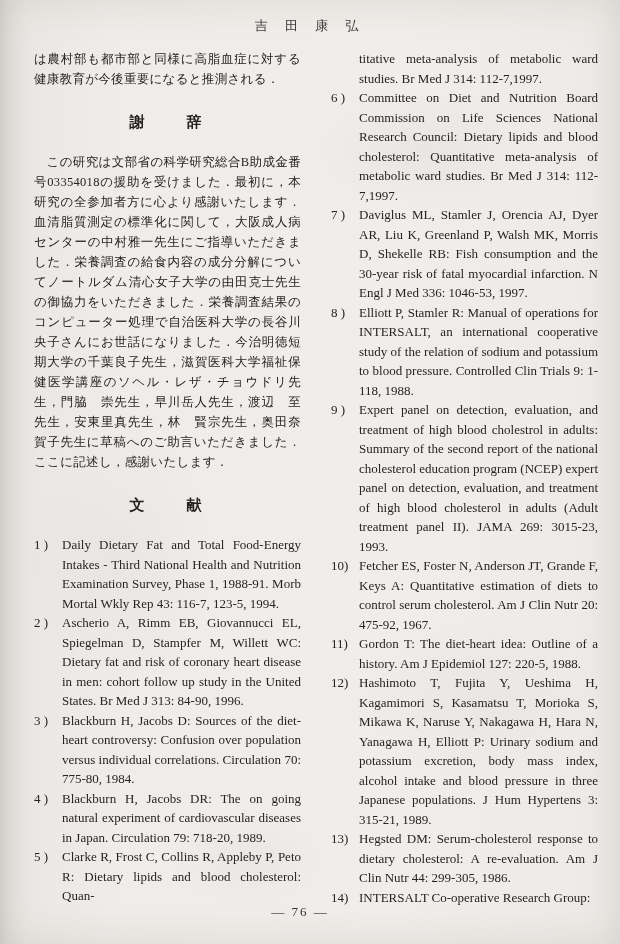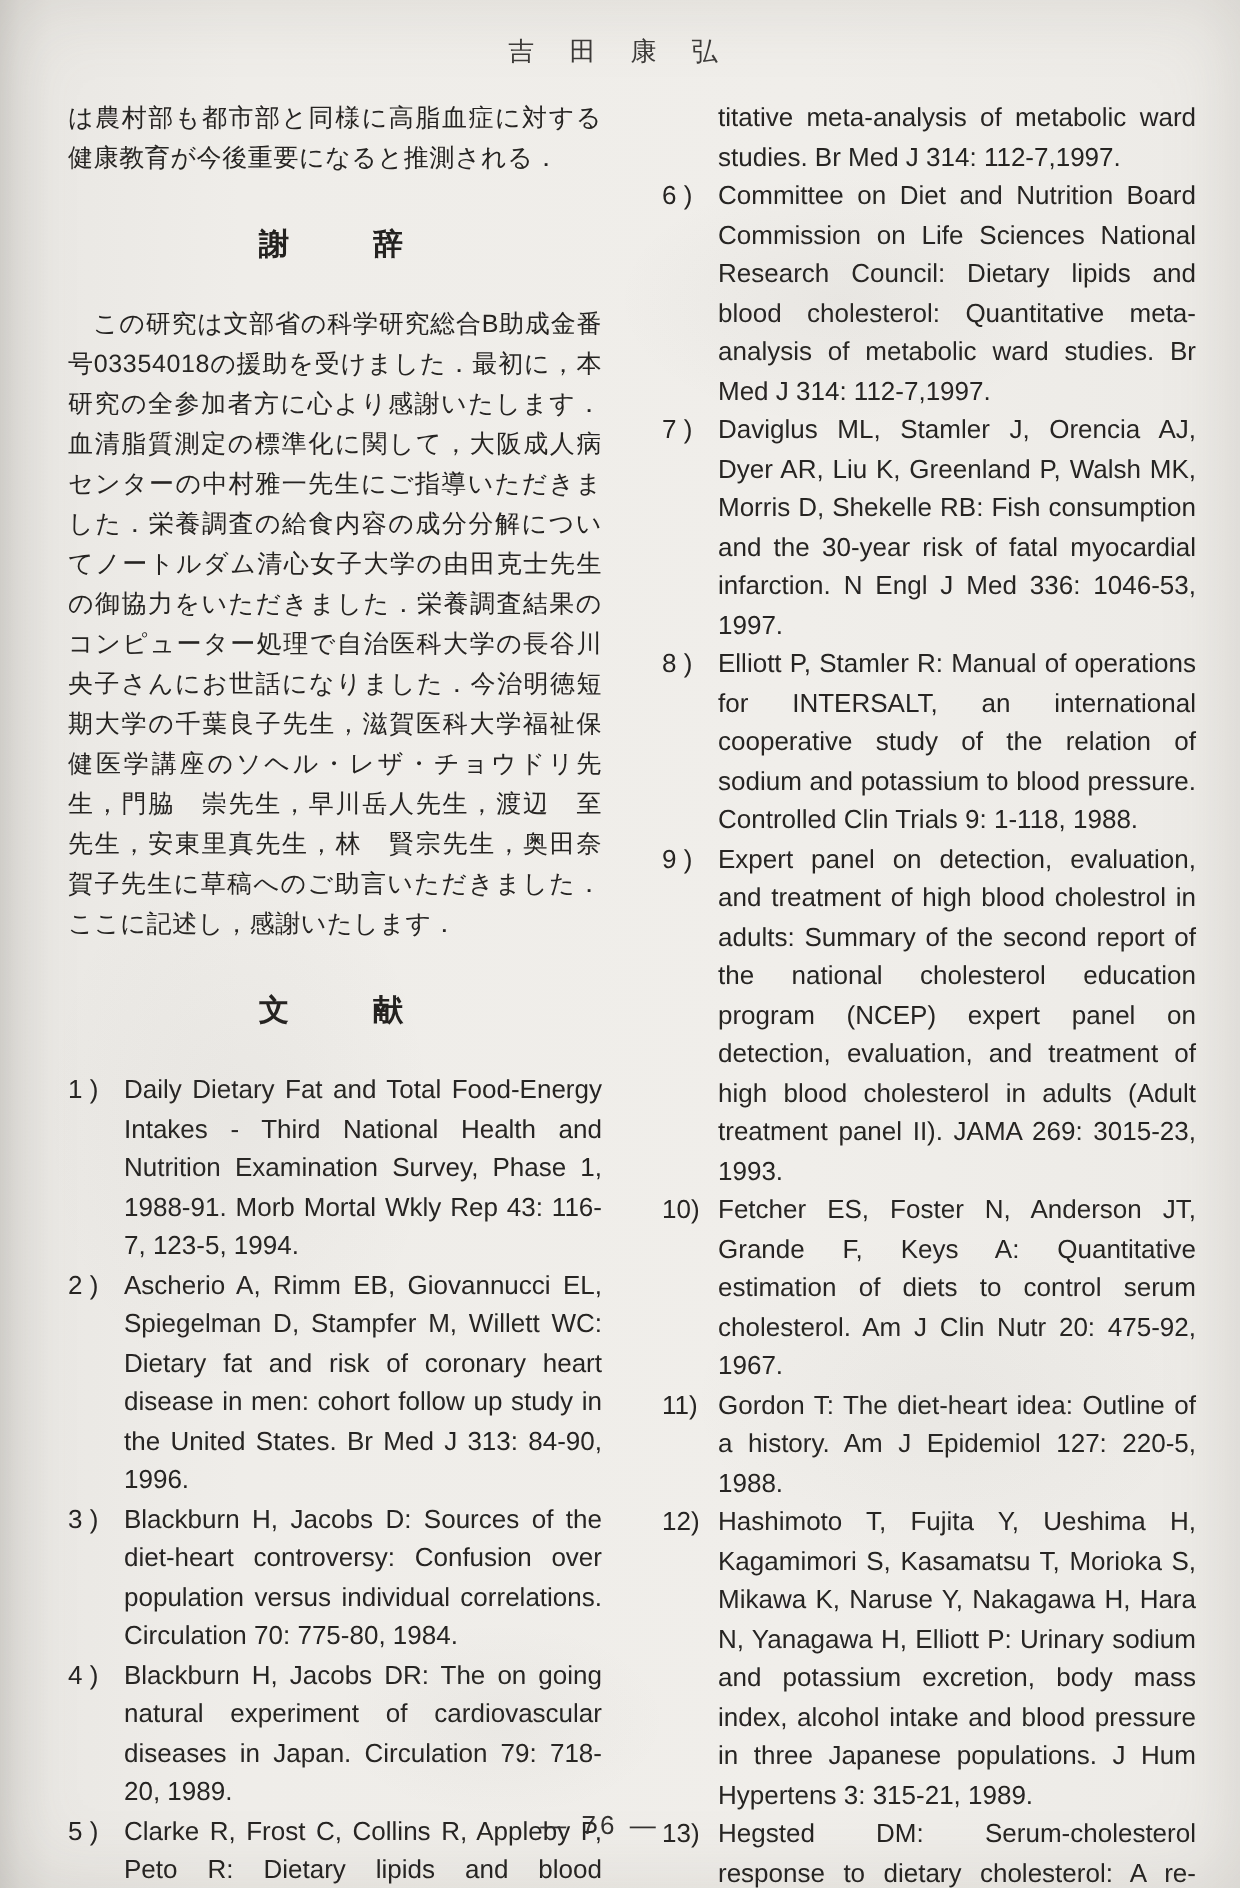--- a/index.html
+++ b/index.html
@@ -12,21 +12,21 @@
     width: 620px;
     height: 944px;
     margin: 0 auto;
     background:
       linear-gradient(90deg,
         #d8d6d2 0px, #e3e1dd 10px, #eae8e4 26px,
         #efede9 120px, #f0eeea 400px, #edebe7 600px, #eae8e4 620px),
       #efede9;
     box-shadow: inset 0 0 40px rgba(120,115,105,0.18);
     overflow: hidden;
-    font-family: Liberation Sans, sans-serif;
+    font-family: Liberation Serif, serif;
     color: #262422;
   }
   
   .page::before {
     content: "";
     position: absolute;
     inset: 0;
     pointer-events: none;
     background:
       radial-gradient(160px 90px at 420px 150px, rgba(90,88,84,0.05), transparent 70%),

